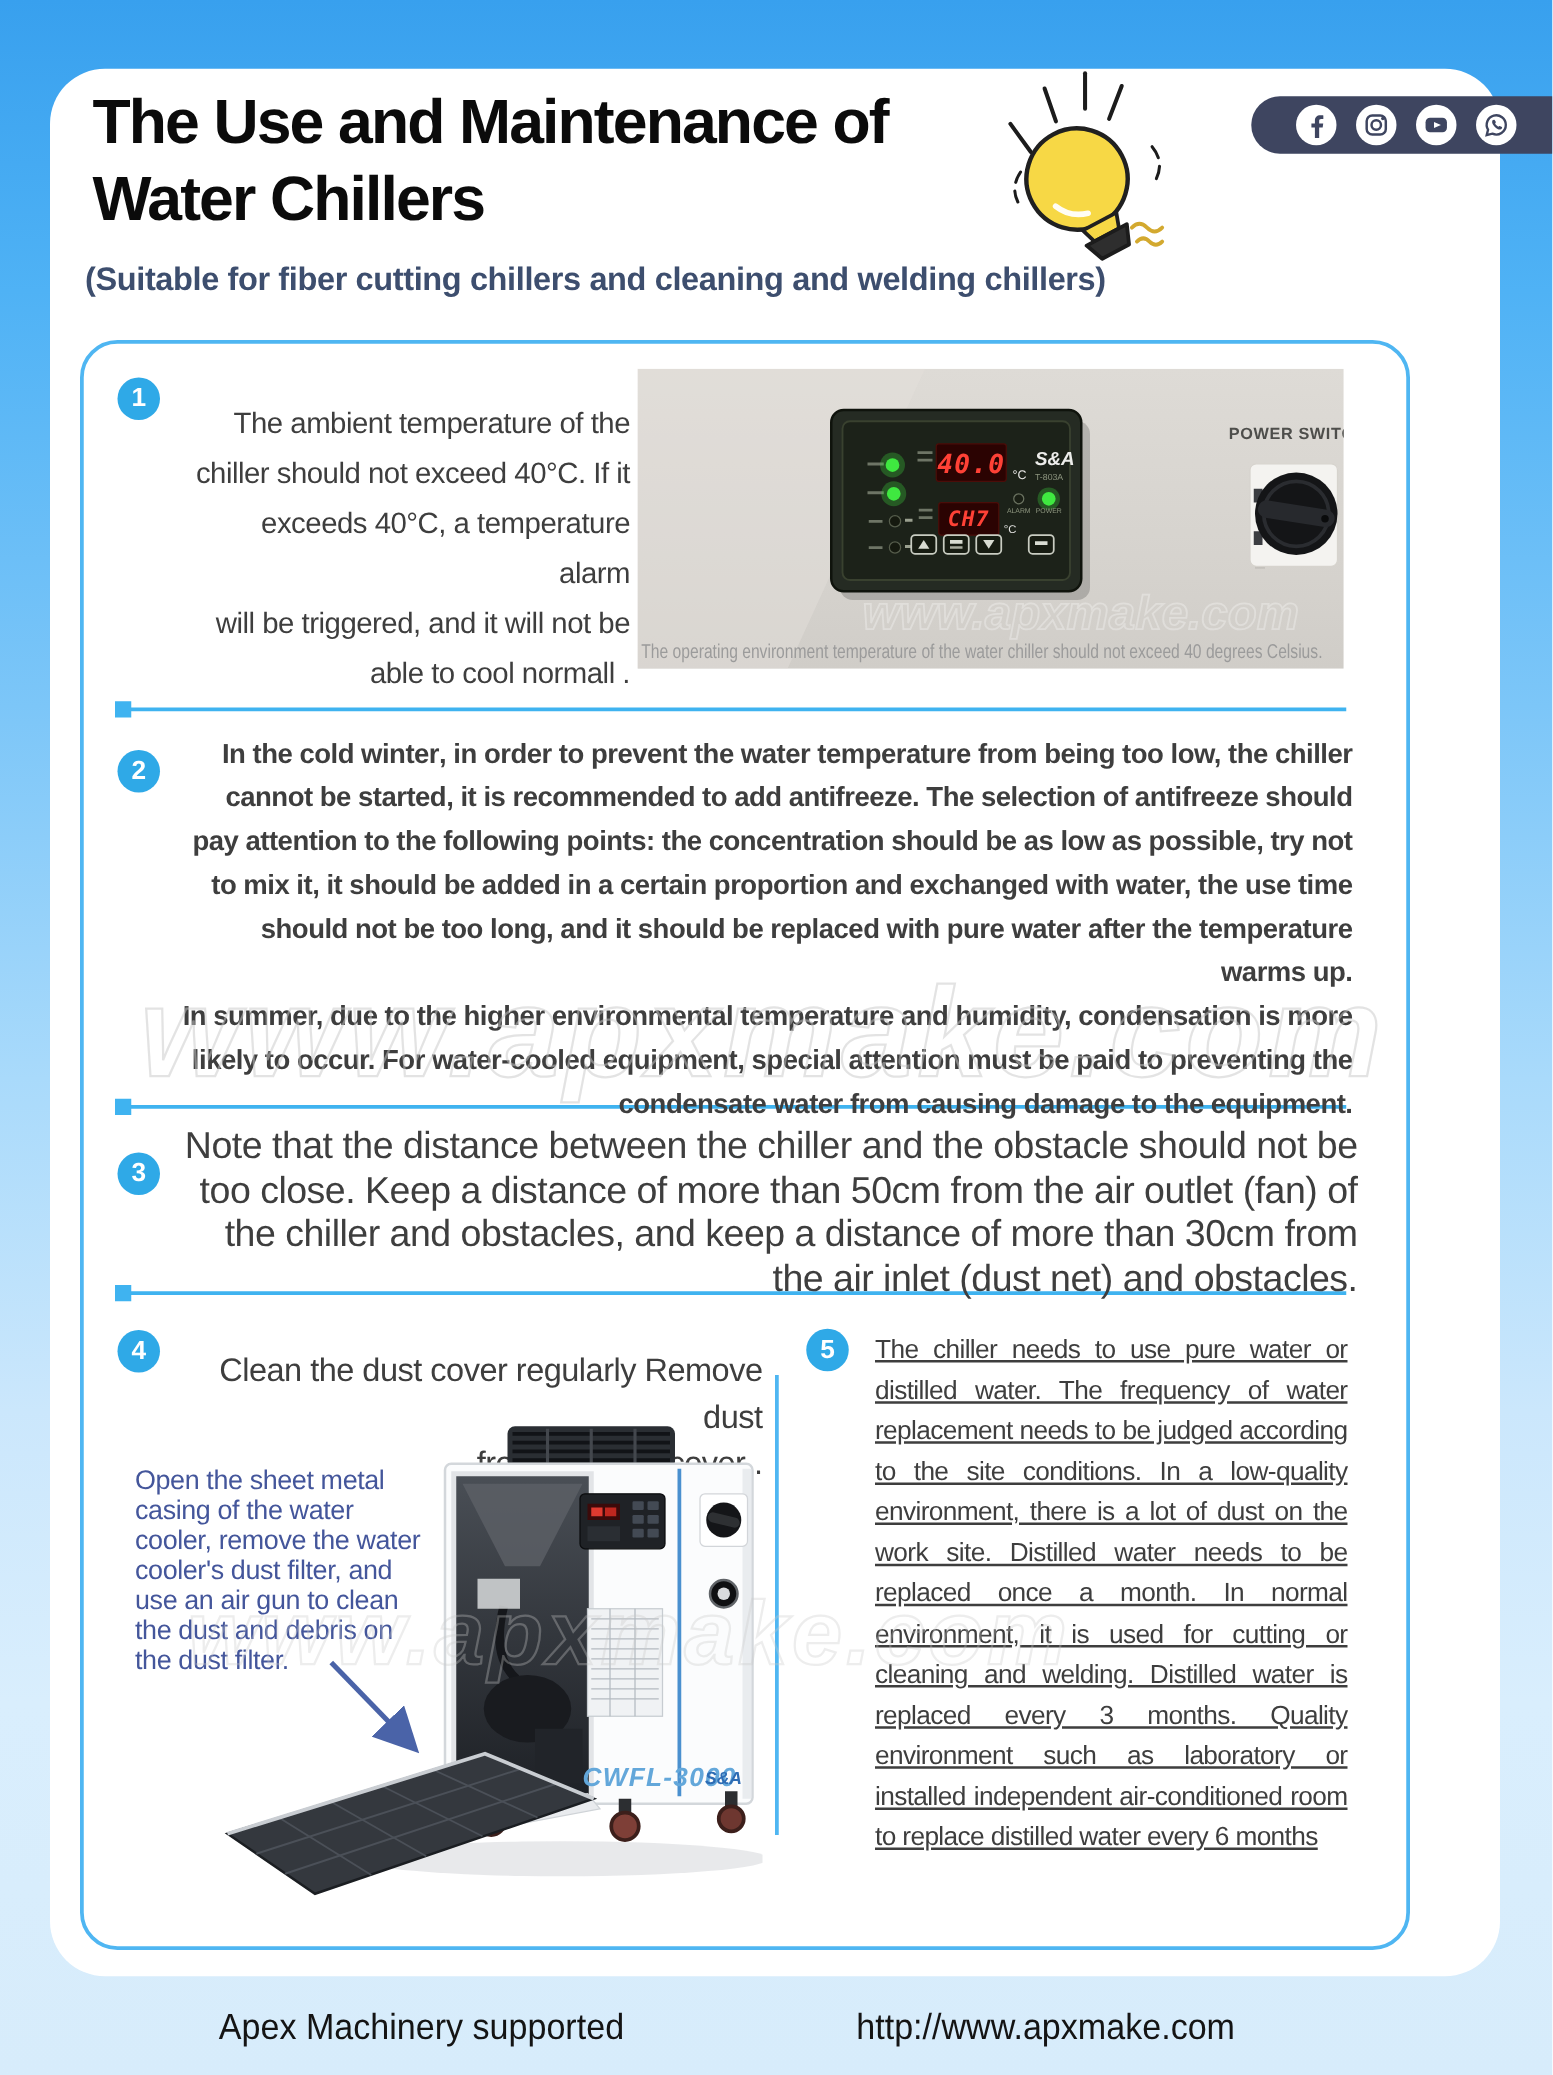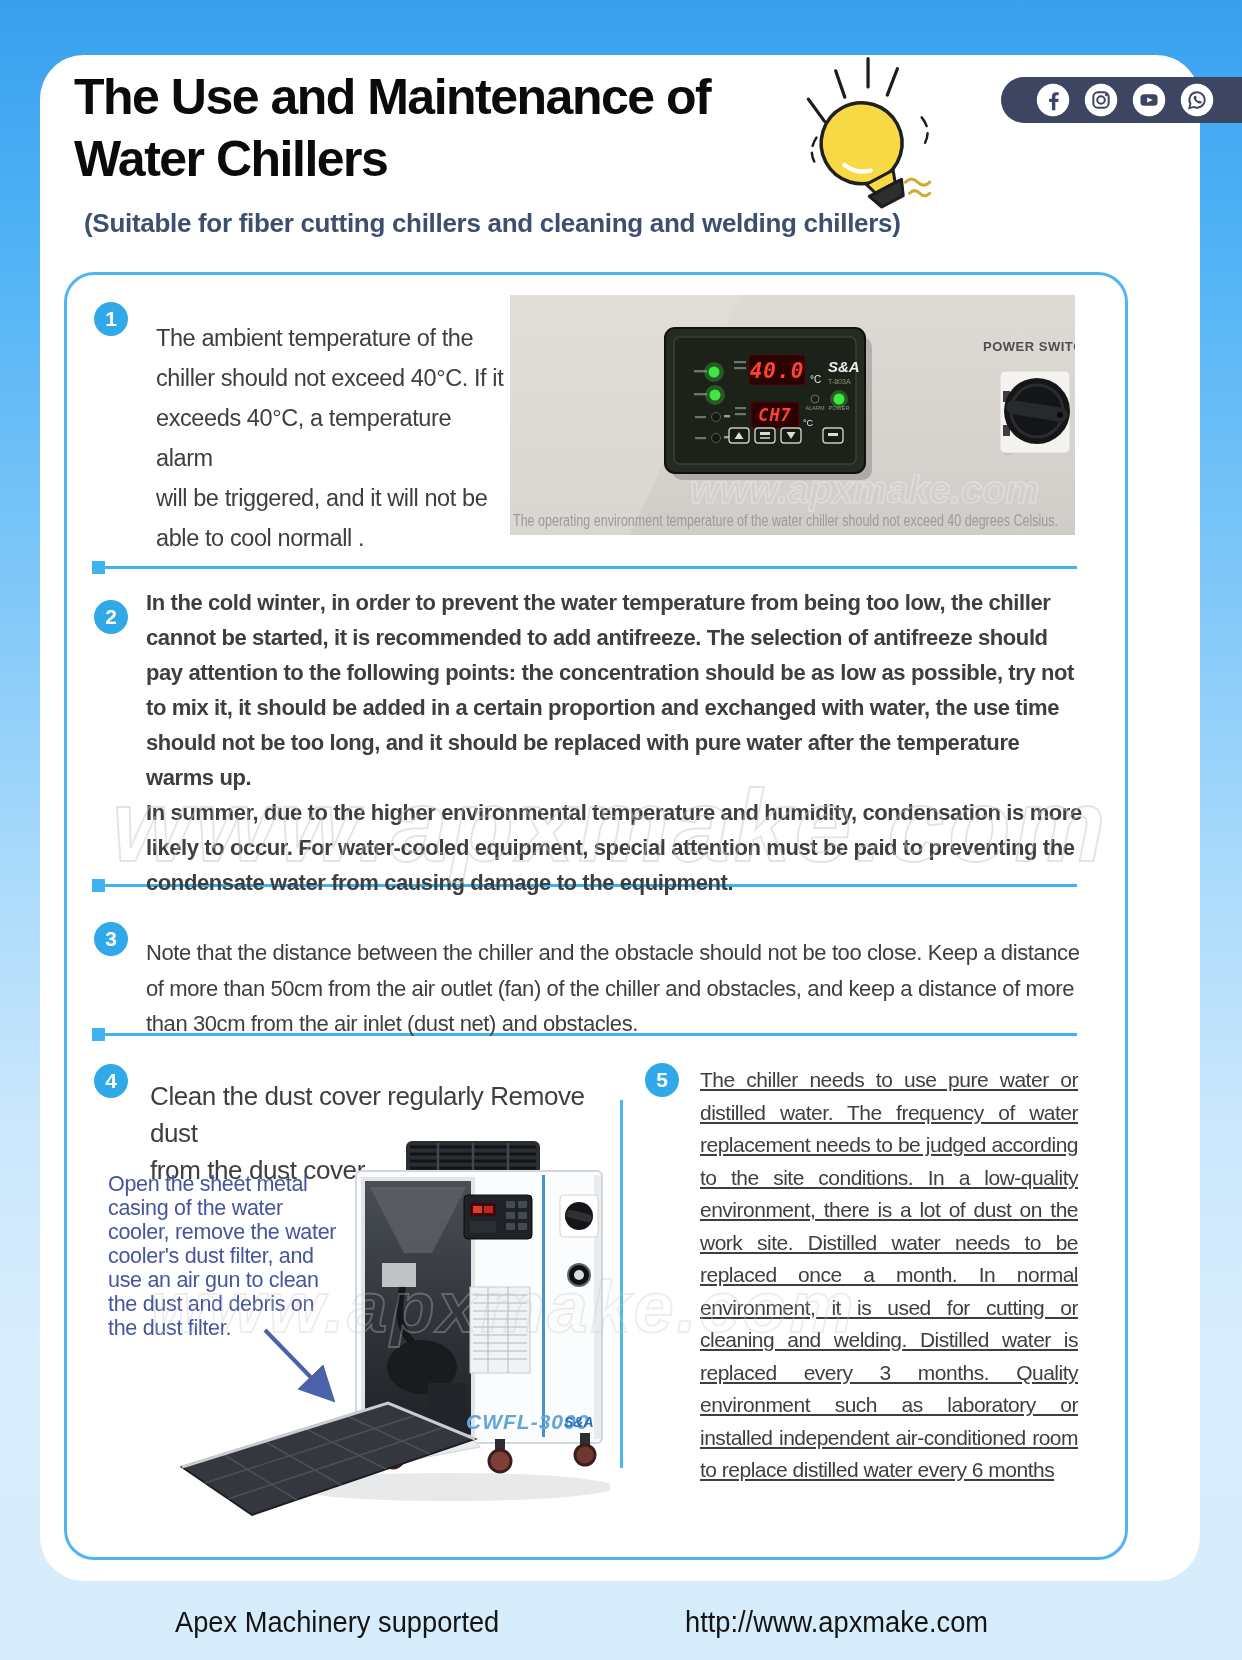--- a/index.html
+++ b/index.html
@@ -2,33 +2,33 @@
 <html><head>
 <meta charset="utf-8">
 <style>
   html,body{margin:0;padding:0;}
   .page{position:relative;width:1242px;height:1660px;overflow:hidden;
     font-family:"Liberation Sans",sans-serif;
     background:linear-gradient(180deg,#38a0ee 0%,#4fb2f5 14%,#7cc6f8 34%,#a9dafb 52%,#cbe7fc 68%,#d9eefd 82%,#d7ecfb 100%);}
   .card{position:absolute;left:40px;top:55px;width:1160px;height:1526px;background:#ffffff;border-radius:44px;}
   .title{position:absolute;left:74px;top:66px;font-size:50px;line-height:62px;font-weight:bold;
     color:#0b0b0b;letter-spacing:-1.5px;white-space:pre-line;}
-  .subtitle{position:absolute;left:84px;top:208px;font-size:26px;color:#3d4e6e;font-weight:bold;letter-spacing:-0.3px;text-align:center;}
+  .subtitle{position:absolute;left:68px;top:208px;font-size:26px;color:#3d4e6e;font-weight:bold;letter-spacing:-0.3px;text-align:center;}
   .bulb{position:absolute;left:778px;top:46px;width:172px;height:168px;}
   .social-pill{position:absolute;left:1001px;top:77px;width:241px;height:46px;background:#3e4560;
     border-radius:23px 0 0 23px;display:flex;align-items:center;gap:12px;padding-left:34px;box-sizing:border-box;}
   .sicon{width:36px;height:36px;display:block;}
   .inner-box{position:absolute;left:64px;top:272px;width:1064px;height:1288px;border:3px solid #4fb6f2;border-radius:30px;box-sizing:border-box;}
   .badge{position:absolute;width:34px;height:34px;border-radius:50%;background:#2fa9e7;color:#fff;
     font-weight:bold;font-size:21px;display:flex;align-items:center;justify-content:center;}
-  .body-text{position:absolute;color:#3e3e3e;letter-spacing:-0.4px;}
+  .body-text{position:absolute;color:#3e3e3e;letter-spacing:-0.4px;text-align:right;}
   .body-text p{margin:0;}
   .t1{left:156px;top:318px;width:348px;font-size:23.5px;line-height:40px;white-space:pre-line;}
   .t2{left:146px;top:585px;width:936px;font-size:22px;line-height:35px;font-weight:bold;}
-  .t3{left:146px;top:935px;width:940px;font-size:22px;line-height:35.5px;}
+  .t3{left:146px;top:899px;width:940px;font-size:30px;line-height:35.5px;}
   .t4{left:150px;top:1062px;width:460px;font-size:26px;line-height:37px;white-space:pre-line;margin-top:16px;}
   .t5{left:700px;top:1064px;width:378px;font-size:21px;line-height:32.5px;text-align:justify;letter-spacing:-0.5px;text-decoration:underline;}
   .annotation{position:absolute;left:108px;top:1172px;width:252px;font-size:21.5px;line-height:24px;
     font-weight:normal;color:#44569b;white-space:pre-line;letter-spacing:-0.3px;}
   .hdiv{position:absolute;height:3px;background:#3fb3f0;}
   .hdiv::before{content:"";position:absolute;left:0;top:-5px;width:13px;height:13px;background:#3fb3f0;}
   .d1{left:92px;top:566px;width:985px;}
   .d2{left:92px;top:884px;width:985px;}
   .d3{left:92px;top:1033px;width:985px;}
   .vdiv{position:absolute;left:620px;top:1100px;width:3px;height:368px;background:#4fb6f2;}

